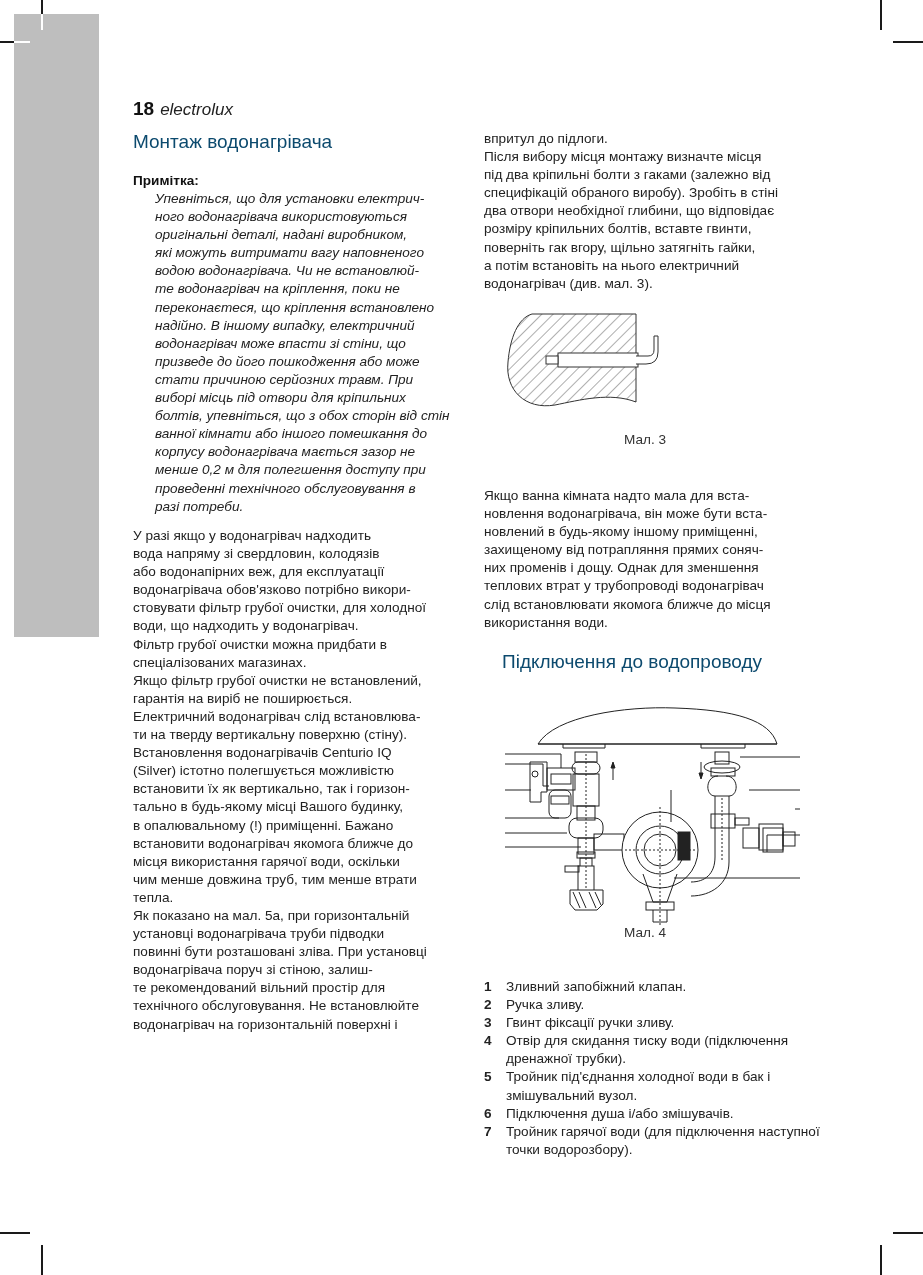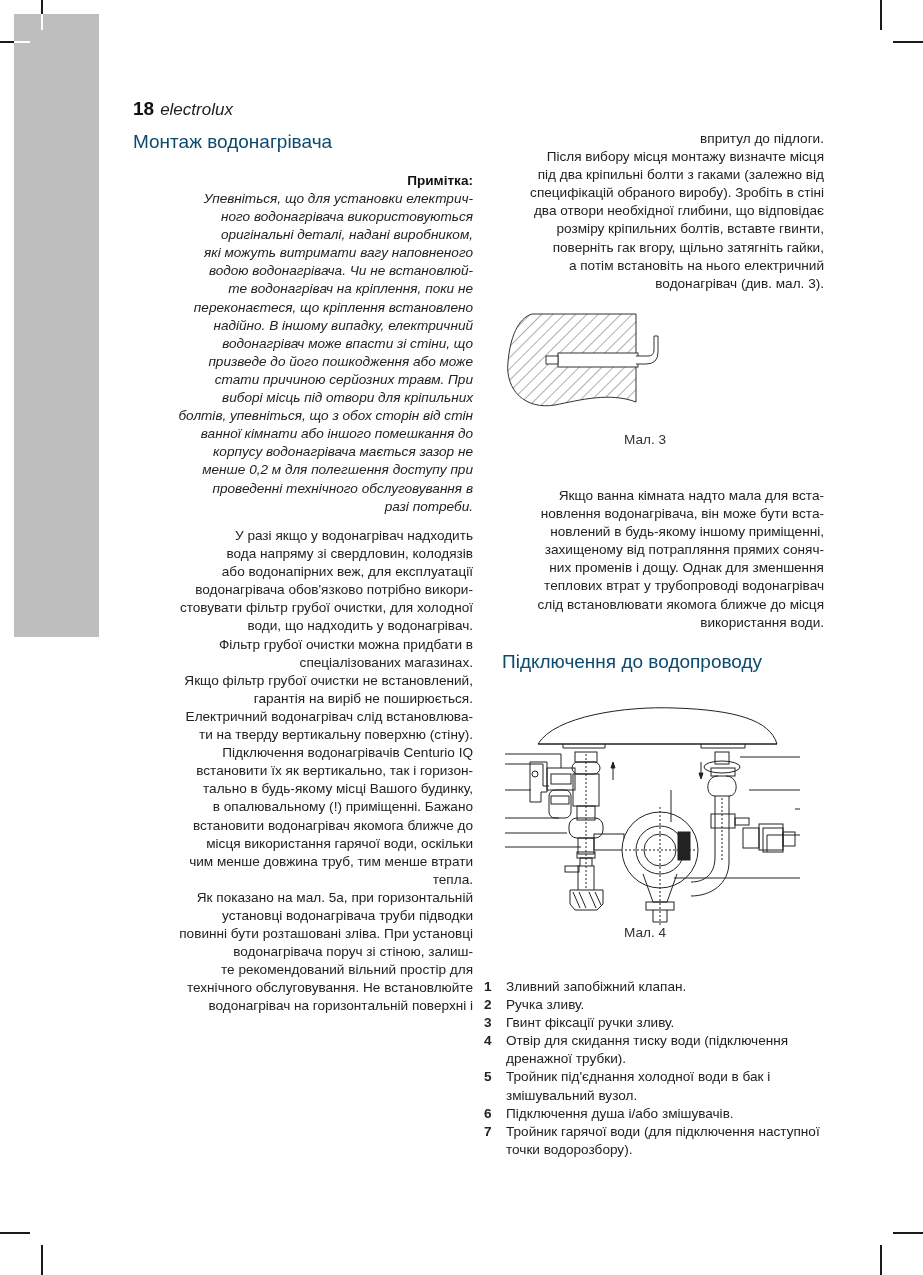--- a/index.html
+++ b/index.html
@@ -4,21 +4,21 @@
   <style>
     html, body { margin: 0; padding: 0; background: #ffffff; }
     body { width: 923px; height: 1275px; position: relative; overflow: hidden;
            font-family: "Liberation Sans", sans-serif; color: #1f1f1f; }
     .crop { position: absolute; background: #1a1a1a; }
     .sidebar-tab { position: absolute; left: 14px; top: 14px; width: 85px; height: 623px; background: #bebebe; }
     .page-header { position: absolute; left: 133px; top: 98px; font-size: 18px; line-height: 22px; }
     .page-number { font-weight: bold; font-size: 19px; margin-right: 6px; color: #111; text-align: right; }
     .brand { font-size: 17px; color: #222; font-style: italic; }
     .h1 { position: absolute; font-size: 19px; font-weight: normal; line-height: 24px; color: #0c4a6e; margin: 0; }
-    .col { position: absolute; font-size: 13.6px; line-height: 18.1px; color: #222; text-align: right; }
+    .col { position: absolute; font-size: 13.6px; line-height: 18.1px; color: #222; }
     .note-title { font-weight: bold; font-size: 13.6px; line-height: 18px; color: #111; }
     .note-body { font-style: italic; padding-left: 22px; }
     .para { margin: 0; }
     .caption { position: absolute; font-size: 13.6px; color: #333; }
     .legend { position: absolute; left: 484px; top: 978px; width: 340px; font-size: 13.6px; line-height: 18.1px; color: #222; }
     .legend-item { display: flex; }
     .legend-num { font-weight: bold; width: 22px; flex: 0 0 22px; }
     svg { position: absolute; overflow: visible; }
   </style>
 </head>
@@ -73,21 +73,22 @@
     <div class="para">або водонапірних веж, для експлуатації</div>
     <div class="para">водонагрівача обов'язково потрібно викори-</div>
     <div class="para">стовувати фільтр грубої очистки, для холодної</div>
     <div class="para">води, що надходить у водонагрівач.</div>
     <div class="para">Фільтр грубої очистки можна придбати в</div>
     <div class="para">спеціалізованих магазинах.</div>
     <div class="para">Якщо фільтр грубої очистки не встановлений,</div>
     <div class="para">гарантія на виріб не поширюється.</div>
     <div class="para">Електричний водонагрівач слід встановлюва-</div>
     <div class="para">ти на тверду вертикальну поверхню (стіну).</div>
-    <div class="para">Підключення водонагрівачів Centurio IQ</div>
+    <div class="para">Встановлення водонагрівачів Centurio IQ</div>
+    <div class="para">(Silver) істотно полегшується можливістю</div>
     <div class="para">встановити їх як вертикально, так і горизон-</div>
     <div class="para">тально в будь-якому місці Вашого будинку,</div>
     <div class="para">в опалювальному (!) приміщенні. Бажано</div>
     <div class="para">встановити водонагрівач якомога ближче до</div>
     <div class="para">місця використання гарячої води, оскільки</div>
     <div class="para">чим менше довжина труб, тим менше втрати</div>
     <div class="para">тепла.</div>
     <div class="para">Як показано на мал. 5а, при горизонтальній</div>
     <div class="para">установці водонагрівача труби підводки</div>
     <div class="para">повинні бути розташовані зліва. При установці</div>

